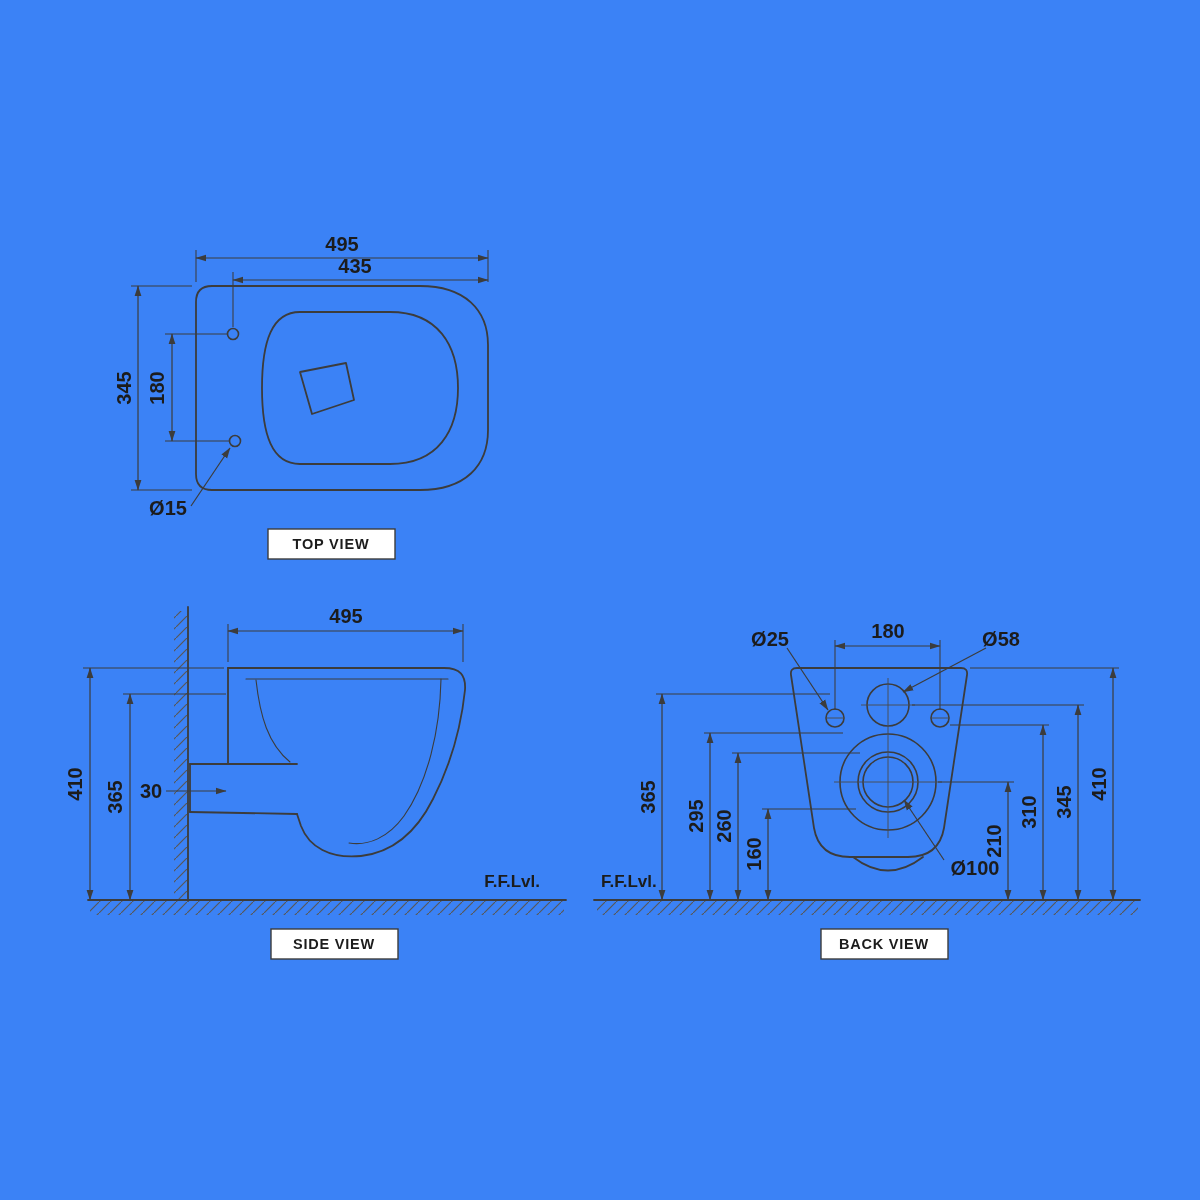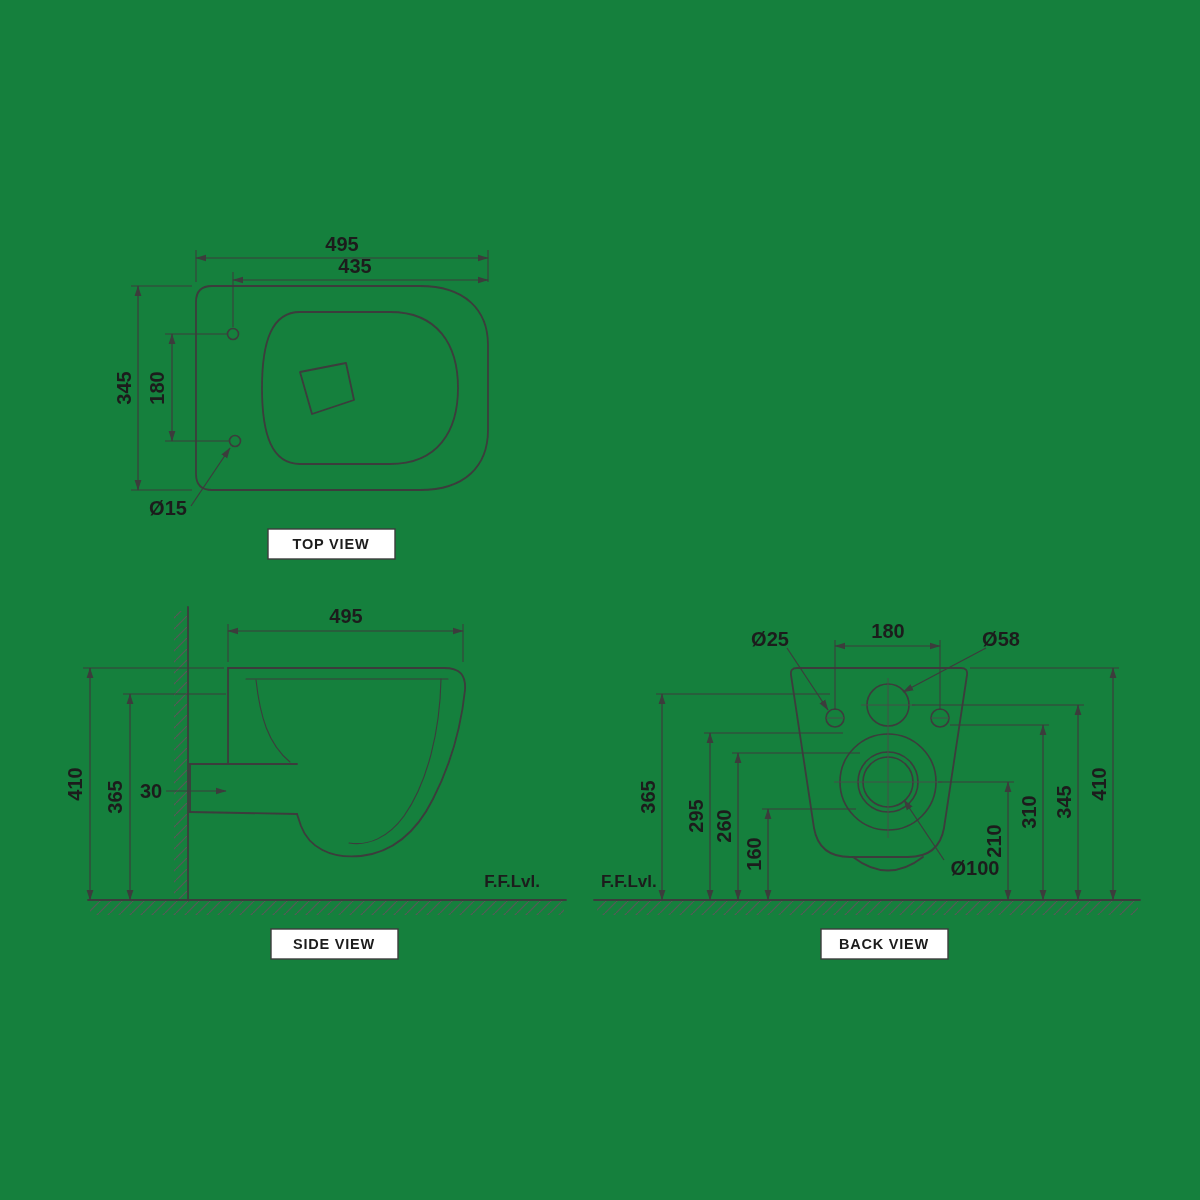--- a/index.html
+++ b/index.html
@@ -1,16 +1,16 @@
 <!DOCTYPE html>
 <html><head>
 <meta charset="utf-8">
 <style>
   html,body{margin:0;padding:0;background:#ffffff;}
-  .canvas{position:relative;width:1200px;height:1200px;background:#15803d;overflow:hidden;}
+  .canvas{position:relative;width:1200px;height:1200px;background:#3b82f6;overflow:hidden;}
   svg{display:block;}
   .outline{fill:none;stroke:#3c3c3c;stroke-width:1.8;stroke-linejoin:round;stroke-linecap:round;}
   .thin{fill:none;stroke:#3c3c3c;stroke-width:1.1;stroke-linecap:round;}
   .dim{fill:none;stroke:#3c3c3c;stroke-width:1.2;}
   .ext{fill:none;stroke:#3c3c3c;stroke-width:1.05;}
   .center{fill:none;stroke:#4a4a4a;stroke-width:0.9;}
   .hole{fill:none;stroke:#3c3c3c;stroke-width:1.6;}
   .dimtext{font-family:"Liberation Sans",sans-serif;font-size:20px;font-weight:600;fill:#1c1c1c;}
   .labeltext{font-family:"Liberation Sans",sans-serif;font-size:14.5px;font-weight:700;fill:#1c1c1c;letter-spacing:0.8px;}
   .ffl{font-family:"Liberation Sans",sans-serif;font-size:17px;font-weight:700;fill:#1c1c1c;}

